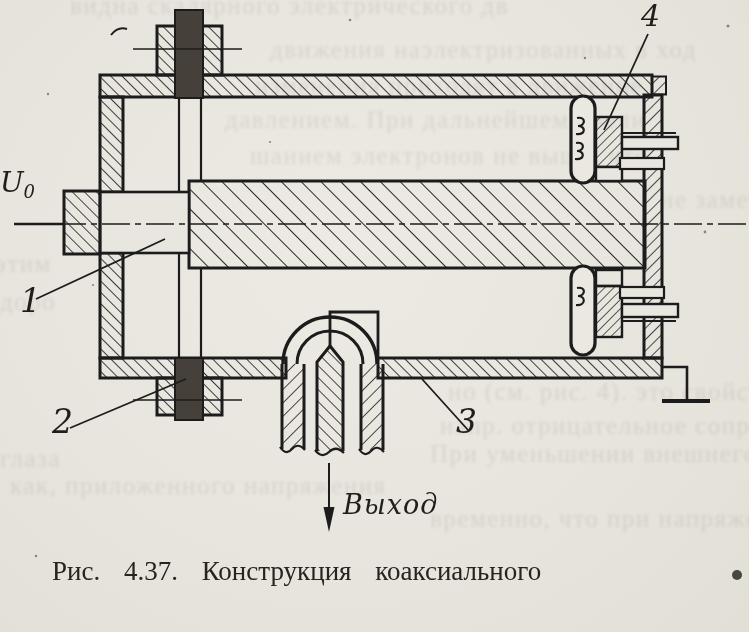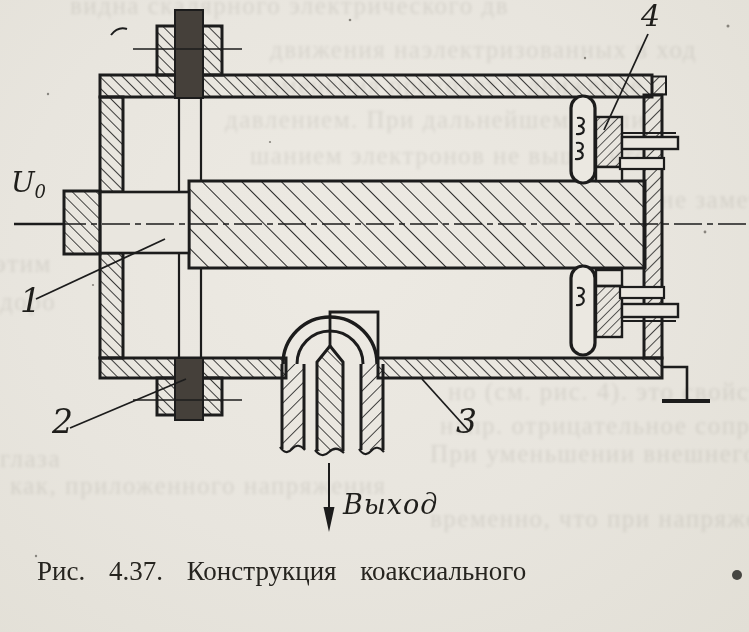--- a/index.html
+++ b/index.html
@@ -6,29 +6,29 @@
   #page{position:relative;width:749px;height:632px;background:
     radial-gradient(ellipse at 45% 40%, #edeae3 0%, #e8e5de 55%, #e2dfd6 100%);
     overflow:hidden;font-family:"Liberation Serif", serif;color:#1c1c1c;}
   .ghost{position:absolute;white-space:nowrap;font-family:"Liberation Serif",serif;
     font-size:25px;letter-spacing:1.5px;color:#6e6a60;opacity:.15;filter:blur(1.7px);
     pointer-events:none;}
   svg#draw{position:absolute;left:0;top:0;z-index:2;}
   .lbl{position:absolute;z-index:3;font-style:italic;color:#1f1e1b;
     font-family:"DejaVu Serif",serif;}
   .num{font-size:33px;}
-  #u0{left:11px;top:166px;font-size:28px;}
+  #u0{left:0;top:166px;font-size:28px;}
   #u0 .sub{font-size:18px;vertical-align:-6px;}
   #lbl1{left:20px;top:281px;}
   #lbl2{left:52px;top:402px;}
   #lbl3{left:456px;top:402px;}
   #lbl4{left:641px;top:-2px;font-size:30px;}
   #vyhod{left:343px;top:489px;font-size:27px;letter-spacing:1px;}
   .cap{position:absolute;z-index:3;font-family:"Liberation Serif",serif;
-    font-size:27px;color:#26241f;}
+    font-size:27px;color:#26241f;margin-left:15px;}
   #cap1{left:37px;top:556px;word-spacing:17px;}
   #cap2{left:36px;top:591px;word-spacing:9px;}
 </style>
 </head>
 <body>
 
 <div id="page">
 
   <div class="ghost" style="left:70px;top:-8px">видна скалярного электрического дв</div>
   <div class="ghost" style="left:270px;top:36px">движения наэлектризованных в ход</div>

